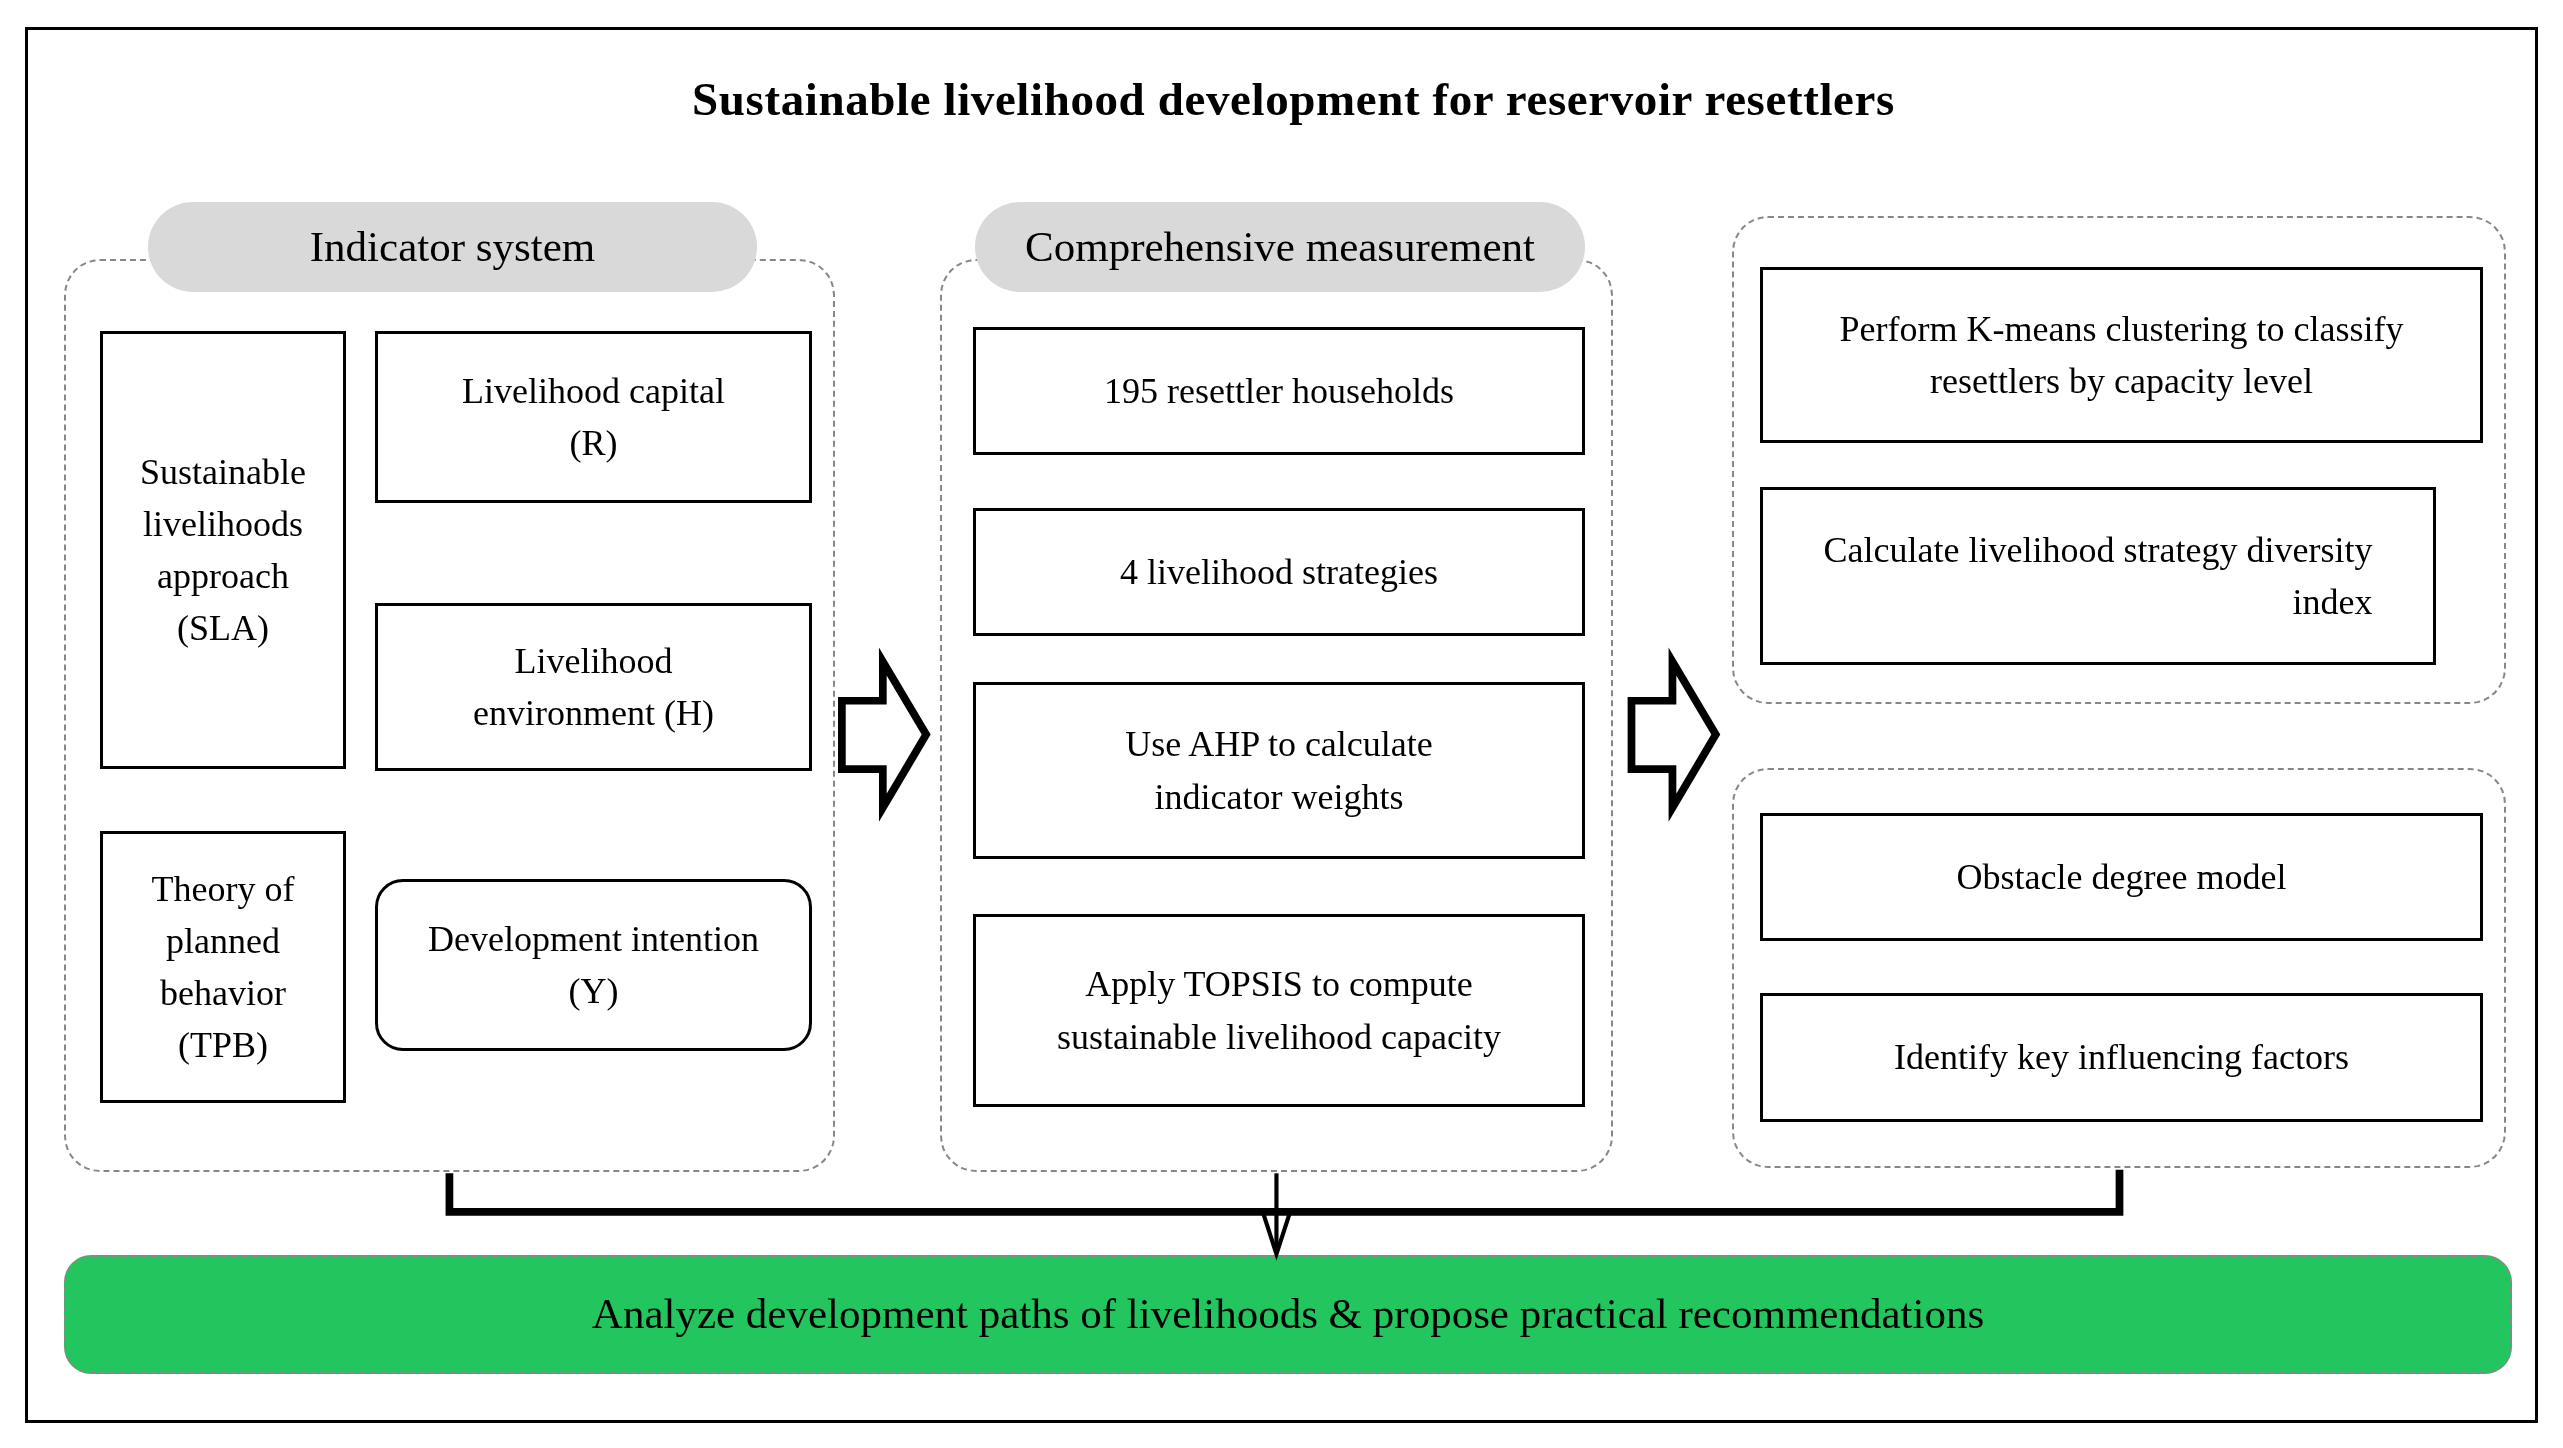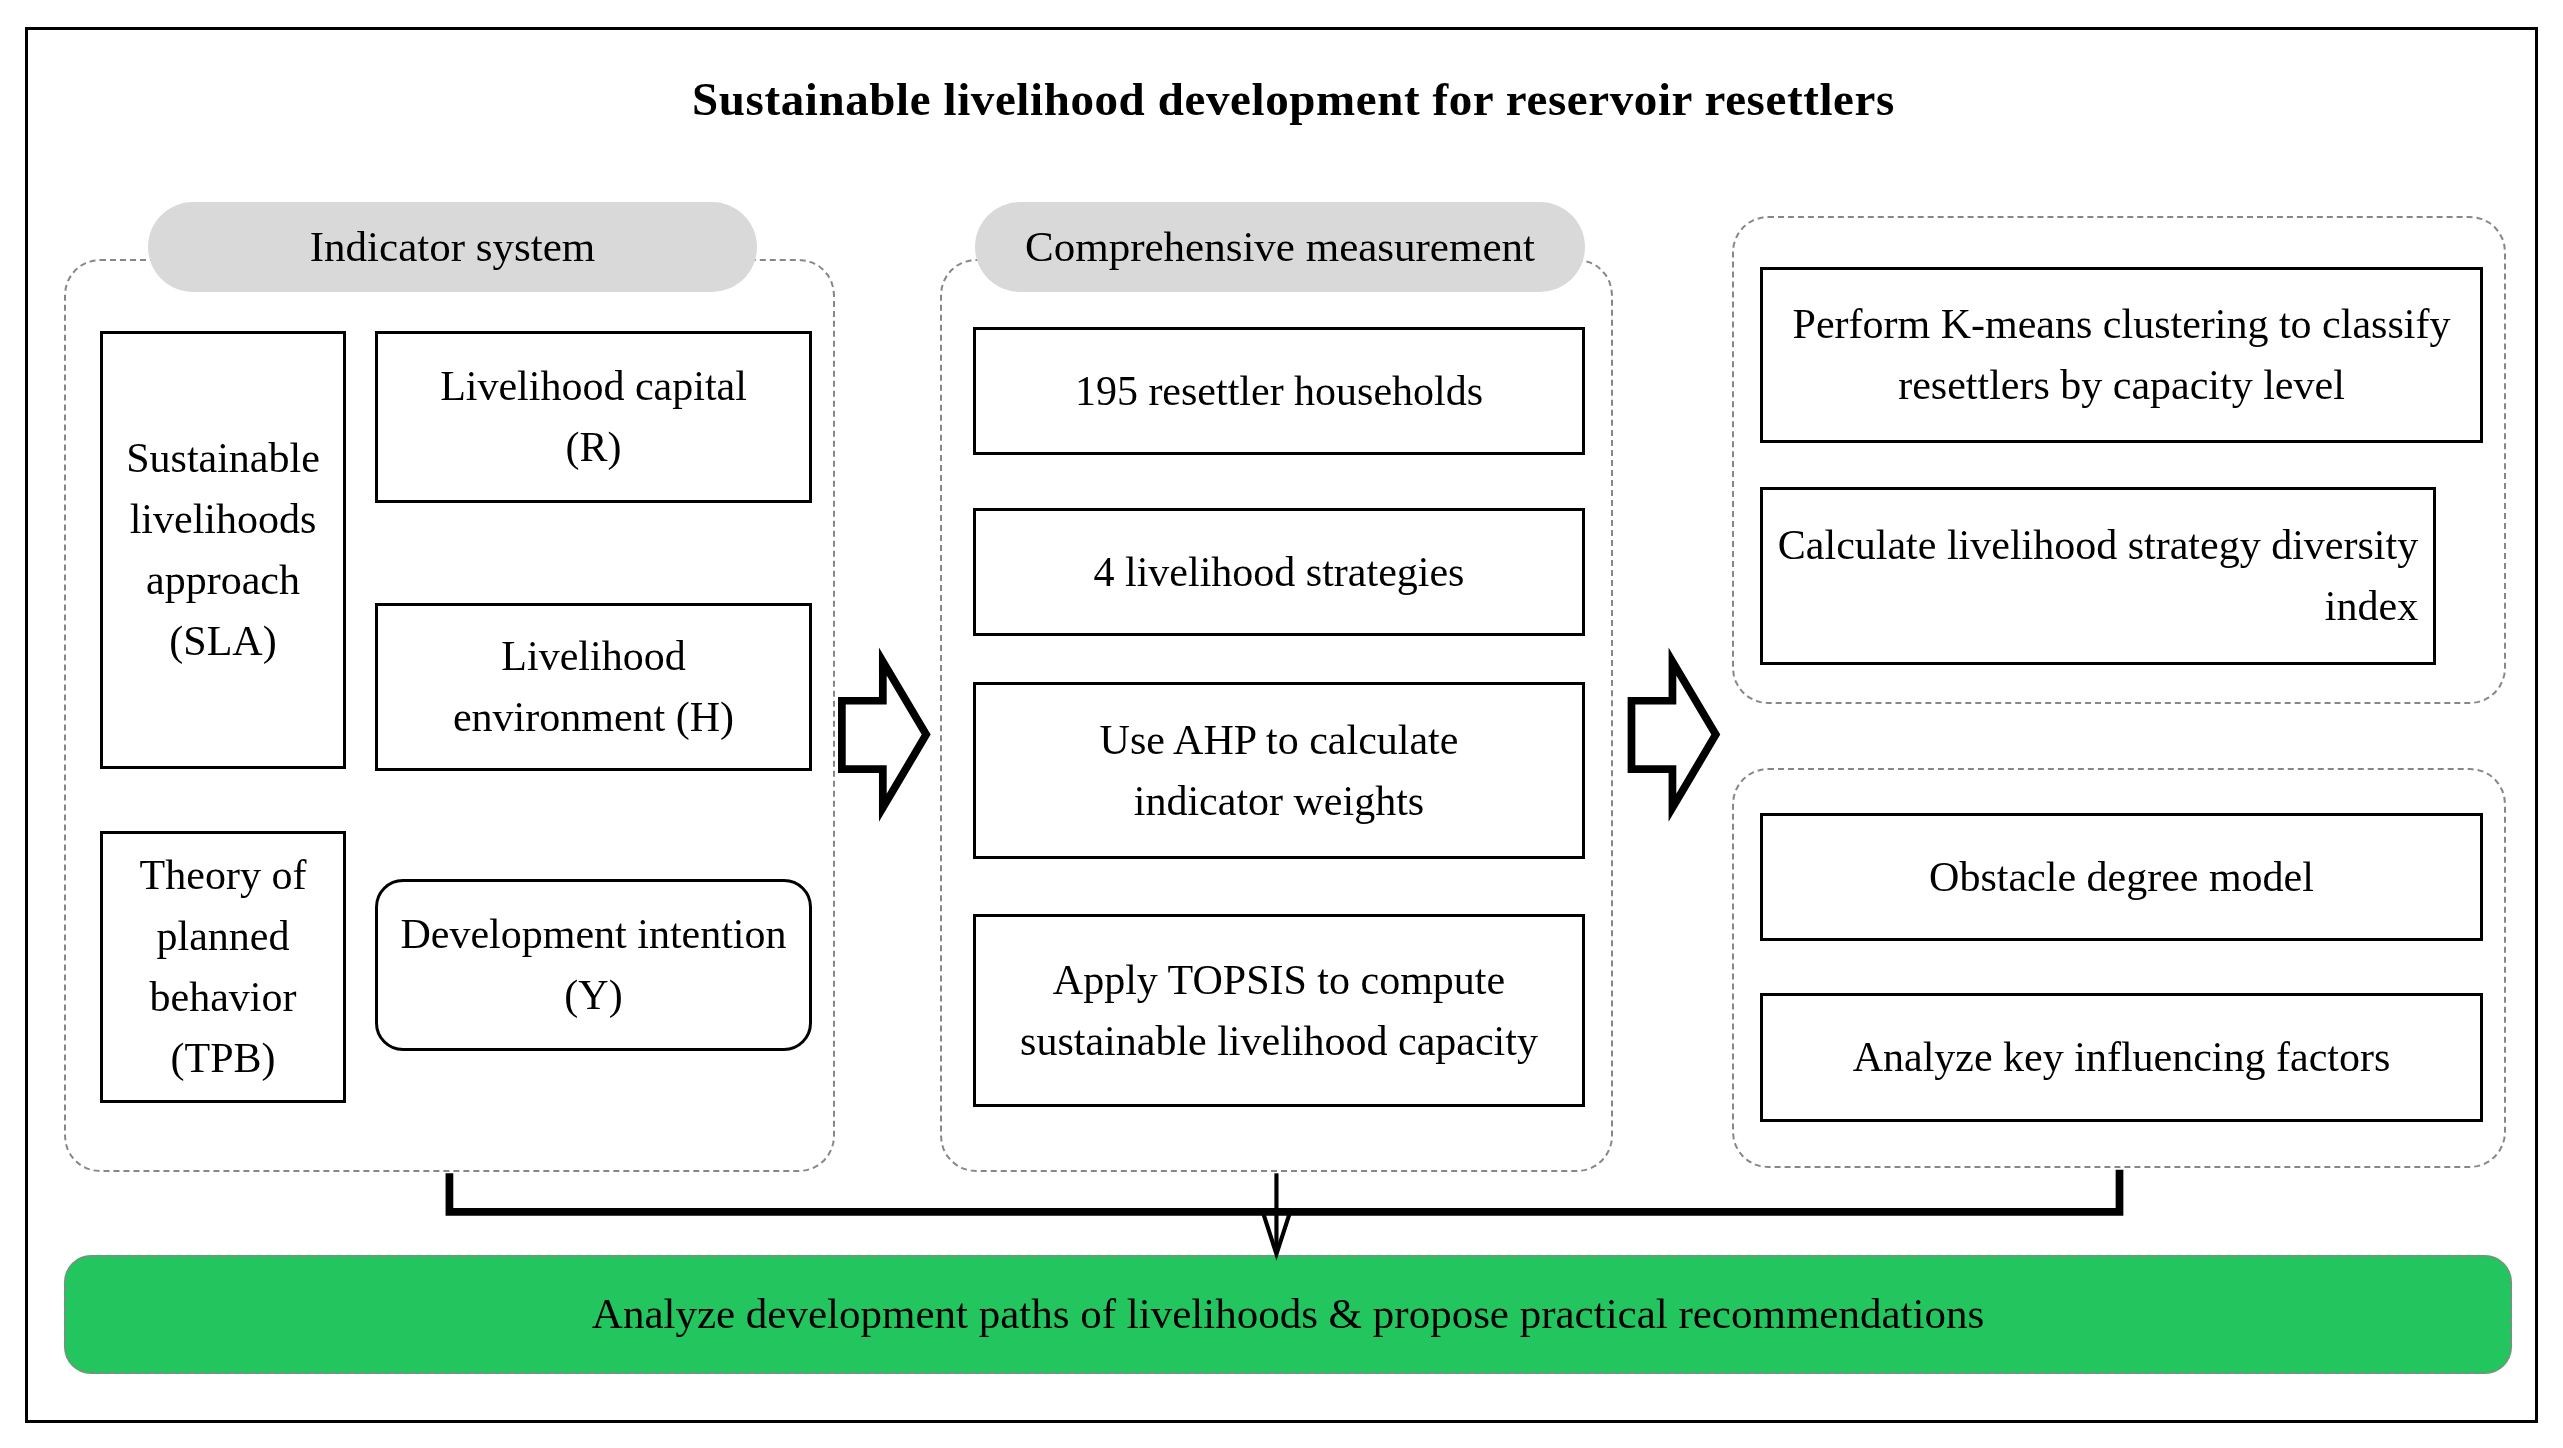--- a/index.html
+++ b/index.html
@@ -8,21 +8,21 @@
   .frame{position:absolute;left:25px;top:27px;width:2513px;height:1396px;
          border:3px solid #000;box-sizing:border-box;}
   .title{position:absolute;left:0;top:72px;width:2563px;text-align:center;
          font-size:47px;font-weight:bold;letter-spacing:0.6px;padding-left:12px;}
   .dashed-panel{position:absolute;border:2.4px dashed #878787;border-radius:36px;
          box-sizing:border-box;background:transparent;z-index:1;}
   .pill{position:absolute;background:#d9d9d9;border-radius:46px;z-index:3;
         display:flex;align-items:center;justify-content:center;font-size:43px;}
   .box{position:absolute;border:3px solid #000;background:#fff;box-sizing:border-box;
        display:flex;align-items:center;justify-content:center;text-align:center;z-index:2;}
-  .box-label{white-space:pre-line;font-size:42px;line-height:1.45;padding:0 7.1px;}
+  .box-label{white-space:pre-line;font-size:36px;line-height:1.45;padding:0 7.1px;}
   .conclusion{position:absolute;border:2.4px dashed #878787;border-radius:27px;
        box-sizing:border-box;display:flex;align-items:center;justify-content:center;
        text-align:center;z-index:2;background:#22c55e;}
   svg.overlay{position:absolute;left:0;top:0;z-index:4;pointer-events:none;}
 </style>
 </head>
 <body>
 
 <div id="stage">
 
@@ -86,21 +86,21 @@
   <div class="box" style="left:1760px;top:487px;width:676px;height:178px;text-align:right;">
     <span class="box-label">Calculate livelihood strategy diversity
 index</span>
   </div>
 
   <div class="dashed-panel" style="left:1732px;top:768px;width:774px;height:400px;"></div>
   <div class="box" style="left:1760px;top:813px;width:723px;height:128px;">
     <span class="box-label">Obstacle degree model</span>
   </div>
   <div class="box" style="left:1760px;top:993px;width:723px;height:129px;">
-    <span class="box-label">Analyze key influencing factors</span>
+    <span class="box-label">Identify key influencing factors</span>
   </div>
 
   <div class="conclusion" style="left:64px;top:1255px;width:2448px;height:119px;">
     <span class="box-label" style="font-size:43px;">Analyze development paths of livelihoods &amp; propose practical recommendations</span>
   </div>
 
   <svg class="overlay" width="2563" height="1449" viewBox="0 0 4317 2440">
     <path d="M1418 1180 L1487 1180 L1487 1114 L1560 1237 L1487 1360 L1487 1295 L1418 1295 Z" fill="#ffffff" stroke="#000000" stroke-width="13" stroke-linejoin="miter"></path>
     <path d="M2748 1180 L2817 1180 L2817 1114 L2890 1237 L2817 1360 L2817 1295 L2748 1295 Z" fill="#ffffff" stroke="#000000" stroke-width="13" stroke-linejoin="miter"></path>
     <path d="M757 1976 L757 2041 L3570 2041 L3570 1970" fill="none" stroke="#000000" stroke-width="13"></path>

